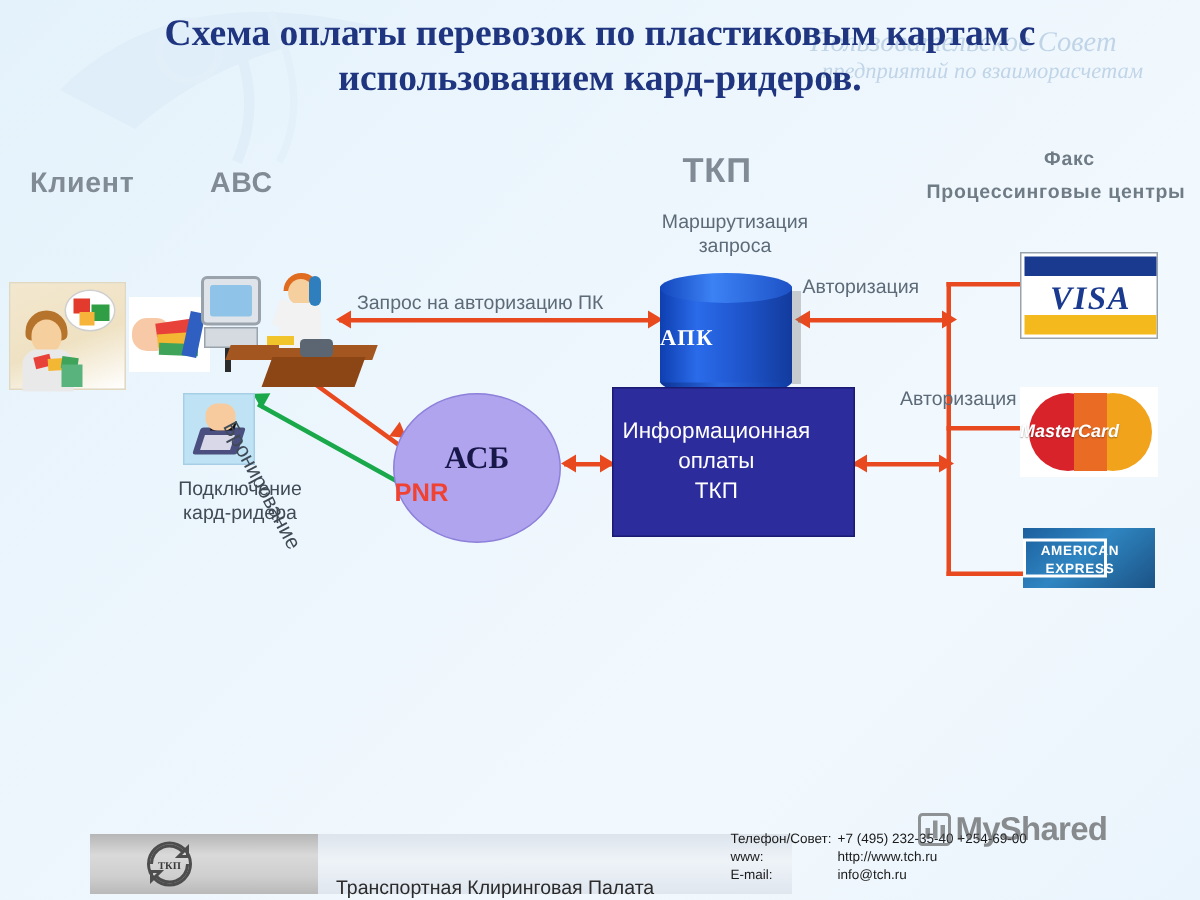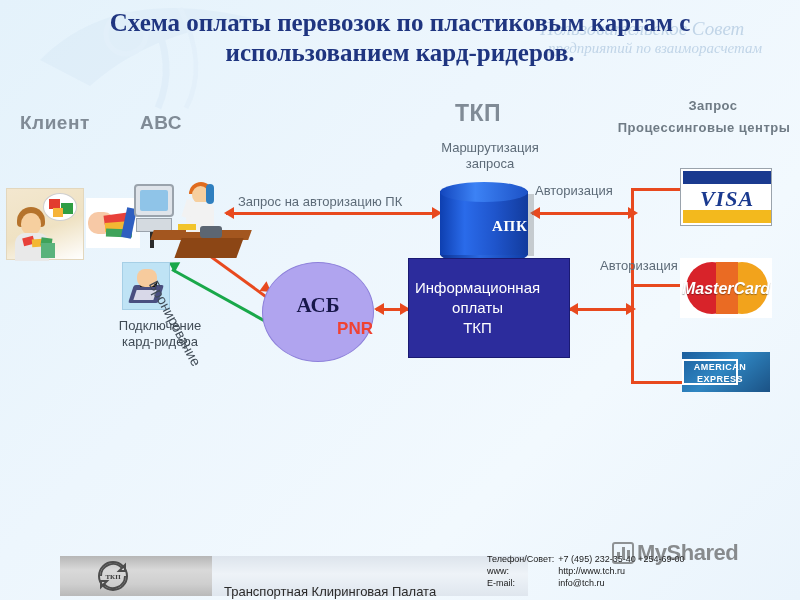--- a/index.html
+++ b/index.html
@@ -141,35 +141,35 @@
   #cyl .top {
     position:absolute; left:0; top:0; width:88px; height:20px; border-radius:50%;
     background: linear-gradient(90deg,#1346bd 0%, #3c82f5 40%, #1d52c6 100%);
   }
   #cyl .bot {
     position:absolute; left:0; top:62px; width:88px; height:20px; border-radius:50%;
     background: linear-gradient(90deg,#0c3496 0%, #2a68e0 45%, #0f3ca4 100%);
   }
   #cyl .shadow { position:absolute; left:84px; top:12px; width:10px; height:62px; background:rgba(120,120,120,.35); }
   #cyl .cap {
-    position:absolute; left:0; top:36px; width:88px; text-align:right;
+    position:absolute; left:0; top:36px; width:88px; text-align:left;
     font-family:"Liberation Serif", serif; font-weight:bold; font-size:15px; color:#ffffff;
     letter-spacing:1px;
   }
 
   #asb {
     position: absolute; left: 262px; top: 262px;
     width: 112px; height: 100px; border-radius: 50%;
     background: #b0a4ef;
     border: 1px solid #8d80da;
     z-index: 5;
   }
   #asb .t1 { position:absolute; top:30px; left:0; width:100%; text-align:center;
     font-family:"Liberation Serif", serif; font-weight:bold; font-size:21px; color:#17174a; }
-  #asb .t2 { position:absolute; top:56px; left:0; width:100%; text-align:right;
+  #asb .t2 { position:absolute; top:56px; left:0; width:100%; text-align:left;
     font-weight:bold; font-size:17px; color:#f04232; }
 
   #isys {
     position: absolute; left: 408px; top: 258px;
     width: 162px; height: 100px;
     background: #2c2c9c;
     border: 1px solid #1a1a72;
     z-index: 5;
     display:flex; align-items:center; justify-content:flex-start;
   }
@@ -198,23 +198,23 @@
   #logo-visa .vbar-top { position:absolute; left:2px; top:2px; width:88px; height:13px; background:#1a3a8f; }
   #logo-visa .vbar-bot { position:absolute; left:2px; bottom:2px; width:88px; height:13px; background:#f3b91d; }
   #logo-visa .vtxt { position:absolute; left:0; top:17px; width:92px; text-align:center;
     font-family:"Liberation Serif", serif; font-weight:bold; font-style:italic; font-size:22px;
     color:#1a3a8f; letter-spacing:1px; }
 
   #logo-mc { left:680px; top:258px; width:92px; height:60px; background:#fff; }
   #logo-mc .cR { position:absolute; left:6px; top:4px; width:52px; height:52px; border-radius:50%; background:#d8232a; }
   #logo-mc .cY { position:absolute; left:36px; top:4px; width:52px; height:52px; border-radius:50%; background:#f2a31c; }
   #logo-mc .ov { position:absolute; left:36px; top:4px; width:22px; height:52px; background:#ea6b23; }
-  #logo-mc .mtxt { position:absolute; left:0; top:22px; width:92px; text-align:center;
+  #logo-mc .mtxt { position:absolute; left:0; top:22px; width:92px; 
     font-family:"Liberation Sans", sans-serif; font-weight:bold; font-style:italic;
-    font-size:16px; color:#ffffff; text-shadow:0 1px 1px rgba(0,0,0,.35); }
+    font-size:12px; color:#ffffff; text-shadow:0 1px 1px rgba(0,0,0,.35); }
 
   #logo-amex { left:682px; top:352px; width:88px; height:40px;
     background: linear-gradient(140deg,#1c5f9e 0%, #2f86c2 45%, #1b5285 100%); }
   #logo-amex .abox { position:absolute; left:0; top:7px; width:56px; height:26px;
     border:2px solid #ffffff; }
   #logo-amex .a1 { position:absolute; left:0; top:1px; width:72px; text-align:center;
     font-size:9px; font-weight:bold; color:#ffffff; letter-spacing:.5px; }
   #logo-amex .a2 { position:absolute; left:0; top:13px; width:72px; text-align:center;
     font-size:9px; font-weight:bold; color:#ffffff; letter-spacing:.5px; }
 
@@ -269,21 +269,21 @@
     <circle cx="96" cy="44" r="20" fill="none" stroke="#d8e8f5" stroke-width="5"></circle>
   </svg>
   <div class="wm-text" id="wm-line1">Пользовательское   Совет</div>
   <div class="wm-text" id="wm-line2">предприятий по взаиморасчетам</div>
 
   <div id="title">Схема оплаты перевозок по пластиковым картам с использованием кард-ридеров.</div>
 
   <div class="col-caption" id="cap-client">Клиент</div>
   <div class="col-caption" id="cap-abc">АВС</div>
   <div class="col-caption" id="cap-tkp">ТКП</div>
-  <div class="col-caption" id="cap-banks">Запрос</div>
+  <div class="col-caption" id="cap-banks">Факс</div>
   <div class="col-caption" id="cap-pc">Процессинговые центры</div>
 
   <div class="line hline" style="left:226px; top:212px; width:208px;"></div>
   <div class="arrow ar-right" style="left:432px; top:207px;"></div>
   <div class="arrow ar-left" style="left:224px; top:207px;"></div>
 
   <div class="line hline" style="left:532px; top:212px; width:102px;"></div>
   <div class="arrow ar-right" style="left:628px; top:207px;"></div>
   <div class="arrow ar-left" style="left:530px; top:207px;"></div>
 

